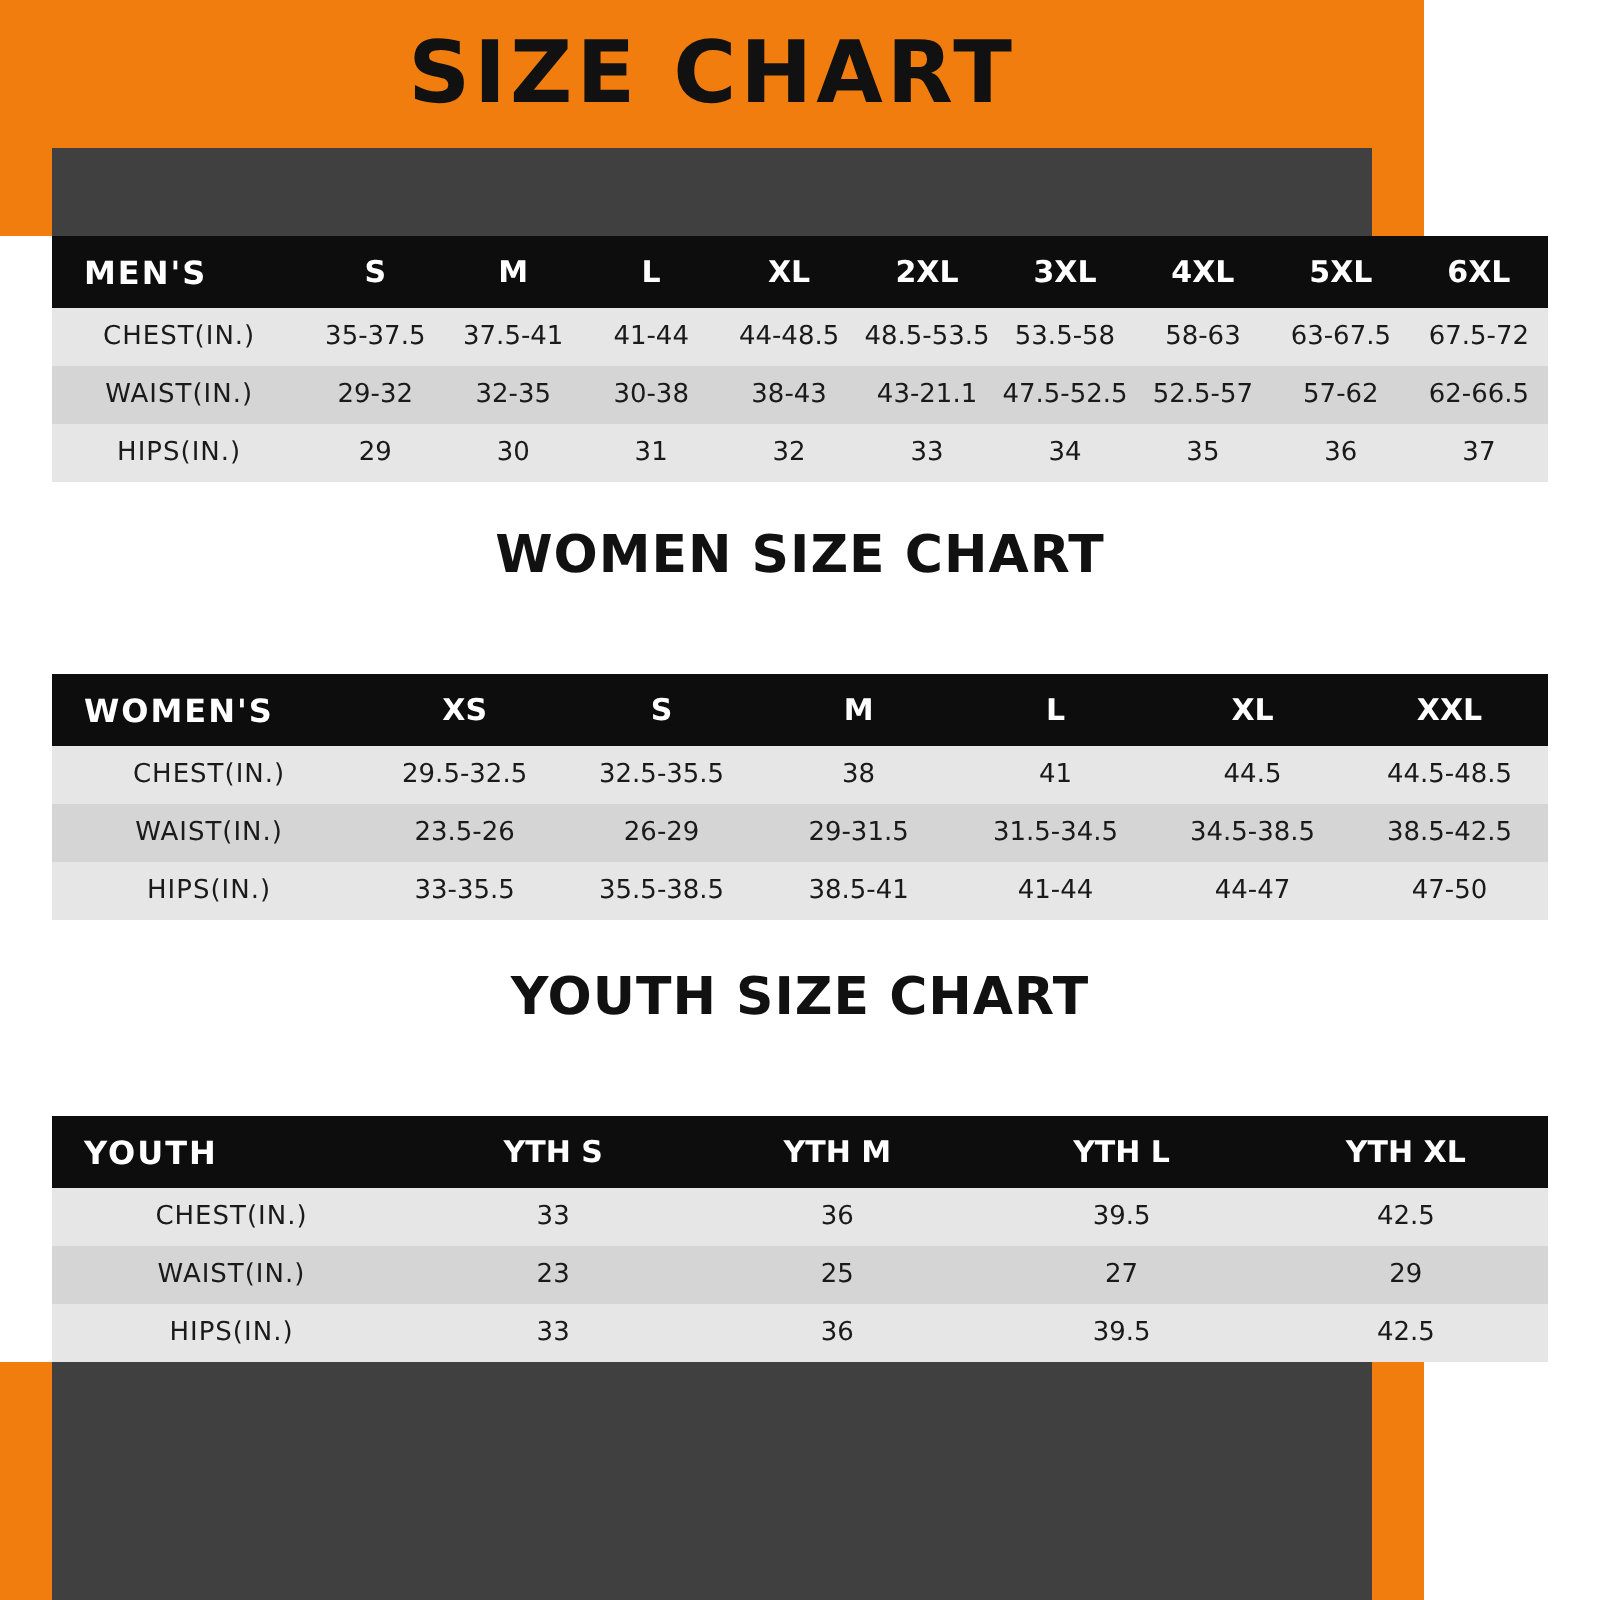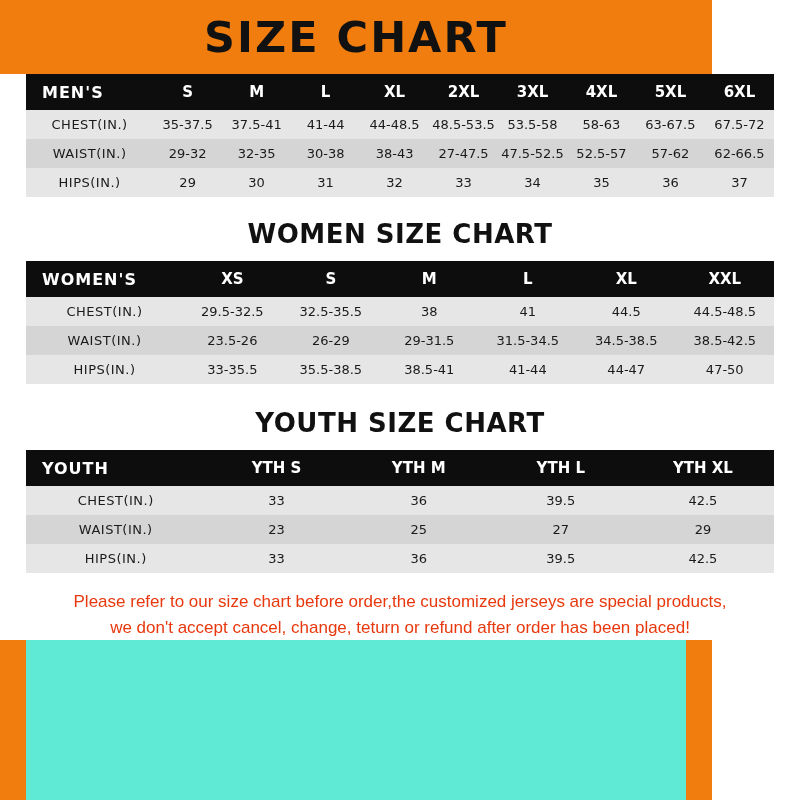--- a/index.html
+++ b/index.html
@@ -11,21 +11,21 @@
     height: 800px;
     background: #ffffff;
     font-family: "Liberation Sans", sans-serif;
     overflow: hidden;
   }
   .page {
     position: relative;
     width: 712px;
     height: 800px;
     box-sizing: border-box;
-    background: #5eead4;
+    background: #404040;
   }
   
   .side-bar {
     position: absolute;
     top: 0;
     width: 26px;
     height: 800px;
     background: #f07d0e;
   }
   .side-bar.left { left: 0; }
@@ -68,20 +68,21 @@
   }
   .t-man { margin: 18px 0 12px; }
   .t-women { margin: 22px 0 12px; }
   .t-youth { margin: 24px 0 12px; }
 
   table.size-table {
     width: 100%;
     border-collapse: collapse;
     table-layout: fixed;
     font-family: "DejaVu Sans", sans-serif;
+    margin-top: 44px;
   }
   table.size-table th,
   table.size-table td {
     text-align: center;
     font-size: 13px;
     color: #1a1a1a;
     padding: 0;
     height: 29px;
     font-weight: normal;
     white-space: nowrap;
@@ -175,21 +176,21 @@
           <td>58-63</td>
           <td>63-67.5</td>
           <td>67.5-72</td>
         </tr>
         <tr>
           <td class="row-label">WAIST(IN.)</td>
           <td>29-32</td>
           <td>32-35</td>
           <td>30-38</td>
           <td>38-43</td>
-          <td>27-47.5</td>
+          <td>43-21.1</td>
           <td>47.5-52.5</td>
           <td>52.5-57</td>
           <td>57-62</td>
           <td>62-66.5</td>
         </tr>
         <tr>
           <td class="row-label">HIPS(IN.)</td>
           <td>29</td>
           <td>30</td>
           <td>31</td>
@@ -292,19 +293,15 @@
         <tr>
           <td class="row-label">HIPS(IN.)</td>
           <td>33</td>
           <td>36</td>
           <td>39.5</td>
           <td>42.5</td>
         </tr>
       </tbody>
     </table>
 
-    <div class="footer-note">
-      <div>Please refer to our size chart before order,the customized jerseys are special products,</div>
-      <div>we don't accept cancel, change, teturn or refund after order has been placed!</div>
-    </div>
 
   </div>
 </div>
 
 </body></html>

